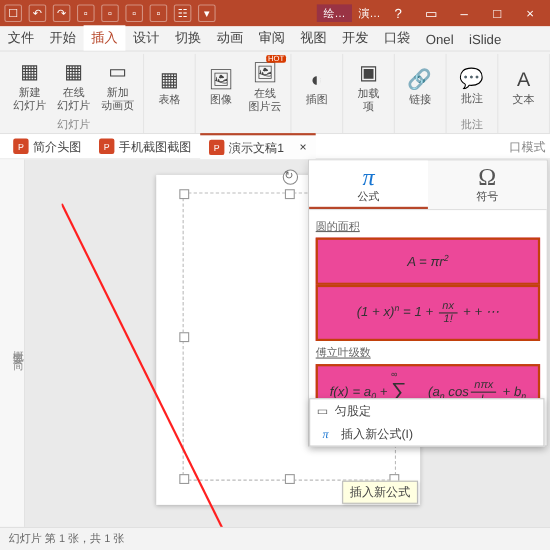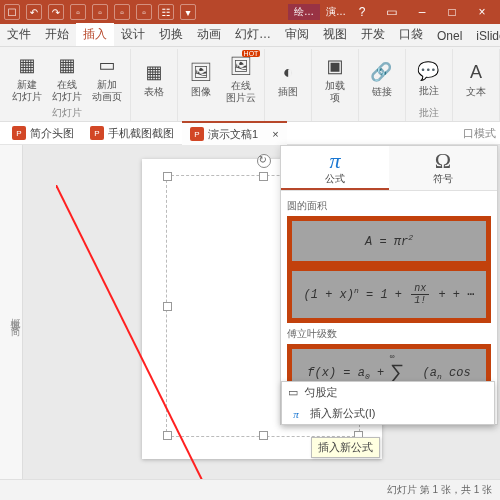--- a/index.html
+++ b/index.html
@@ -37,36 +37,36 @@
   .rot { position:absolute; left:50%; top:-22px; width:12px; height:12px; margin-left:-6px; border:1px solid #888; border-radius:50%; background:#fff; }
   .rot::after { content:"↻"; font-size:10px; position:absolute; left:1px; top:-1px; color:#666; }
   .eqpanel { position:absolute; right:2px; top:0; width:216px; background:#fff; border:1px solid #d0d0d0; box-shadow:0 2px 8px rgba(0,0,0,.15); }
   .eqpanel .head { display:flex; border-bottom:1px solid #e0e0e0; background:#f8f8f8; }
   .eqpanel .hbtn { flex:1; text-align:center; padding:4px 0 2px; font-size:10px; }
   .eqpanel .hbtn.sel { background:#fff; border-bottom:2px solid #b7472a; }
   .eqpanel .hbtn .big { font-size:22px; font-family:Georgia,serif; font-style:italic; line-height:22px; }
   .eqpanel .hbtn.sel .big { color:#1976d2; }
   .eqpanel .hbtn.sym .big { color:#555; font-style:normal; }
   .gallery { max-height:300px; overflow:hidden; padding:4px 6px 0; }
-  .gitem .gtitle { font-size:10px; color:#666; padding:4px 0 3px; }
-  .gitem .gbox { border:5px solid #c2410c; background:#a3a3a3; text-align:center; padding:12px 6px; font-family:Liberation Mono, monospace; font-size:12px; font-style:italic; color:#333; }
+  .gitem .gtitle { font-size:10px; color:#666; padding:4px 0 3px;text-decoration:underline; }
+  .gitem .gbox { border:2px solid #c2410c; background:#ec4899; text-align:center; padding:12px 6px; font-family:Liberation Sans, sans-serif; font-size:12px; font-style:italic; color:#333; }
   .gbox .sum { font-size:20px; font-style:normal; vertical-align:middle; }
   .gbox sub,.gbox sup { font-size:8px; font-style:italic; }
   .gbox .frac { display:inline-block; text-align:center; vertical-align:middle; font-size:10px; margin:0 2px; }
   .gbox .frac .n { border-bottom:1px solid #333; padding:0 3px; }
   .annot { position:absolute; pointer-events:none; }
   .annot.a1 { left:56px; top:40px; width:190px; height:420px; overflow:visible; }
   .annot.a1 svg line { stroke:#ff2020; stroke-width:2; }
   .annot.a1 svg polygon { fill:#ff2020; }
   .ctxmenu { position:absolute; right:2px; bottom:-1px; width:212px; background:#fff; border:1px solid #ccc; box-shadow:0 2px 6px rgba(0,0,0,.2); font-size:11px; }
   .ctxmenu .row { display:flex; align-items:center; padding:3px 6px; gap:6px; }
   .ctxmenu .row .ico { width:16px; text-align:center; font-family:Georgia,serif; font-style:italic; color:#1976d2; }
   .ctxmenu .chk { color:#555; }
   .tooltip { position:absolute; right:120px; bottom:23px; background:#ffffe1; border:1px solid #bbb; padding:2px 6px; font-size:11px; box-shadow:1px 1px 3px rgba(0,0,0,.15); }
-  .status { position:absolute; left:0; bottom:0; right:0; height:20px; background:#f3f3f3; border-top:1px solid #e0e0e0; display:flex; align-items:center; padding:0 8px; font-size:10px; color:#666;justify-content:flex-end; }
+  .status { position:absolute; left:0; bottom:0; right:0; height:20px; background:#f3f3f3; border-top:1px solid #e0e0e0; display:flex; align-items:center; padding:0 8px; font-size:10px; color:#666; }
 </style>
 </head>
 <body>
 
 <div class="titlebar">
   <div class="qat">
     <span>☐</span>
     <span>↶</span>
     <span>↷</span>
     <span>▫</span>
@@ -88,21 +88,20 @@
   </div>
 </div>
 
 <div class="tabs">
   <div class="tab">文件</div>
   <div class="tab">开始</div>
   <div class="tab sel">插入</div>
   <div class="tab">设计</div>
   <div class="tab">切换</div>
   <div class="tab">动画</div>
-  <div class="tab">幻灯…</div>
   <div class="tab">审阅</div>
   <div class="tab">视图</div>
   <div class="tab">开发</div>
   <div class="tab">口袋</div>
   <div class="tab">Onel</div>
   <div class="tab">iSlide</div>
 
 </div>
 
 <div class="ribbon">

